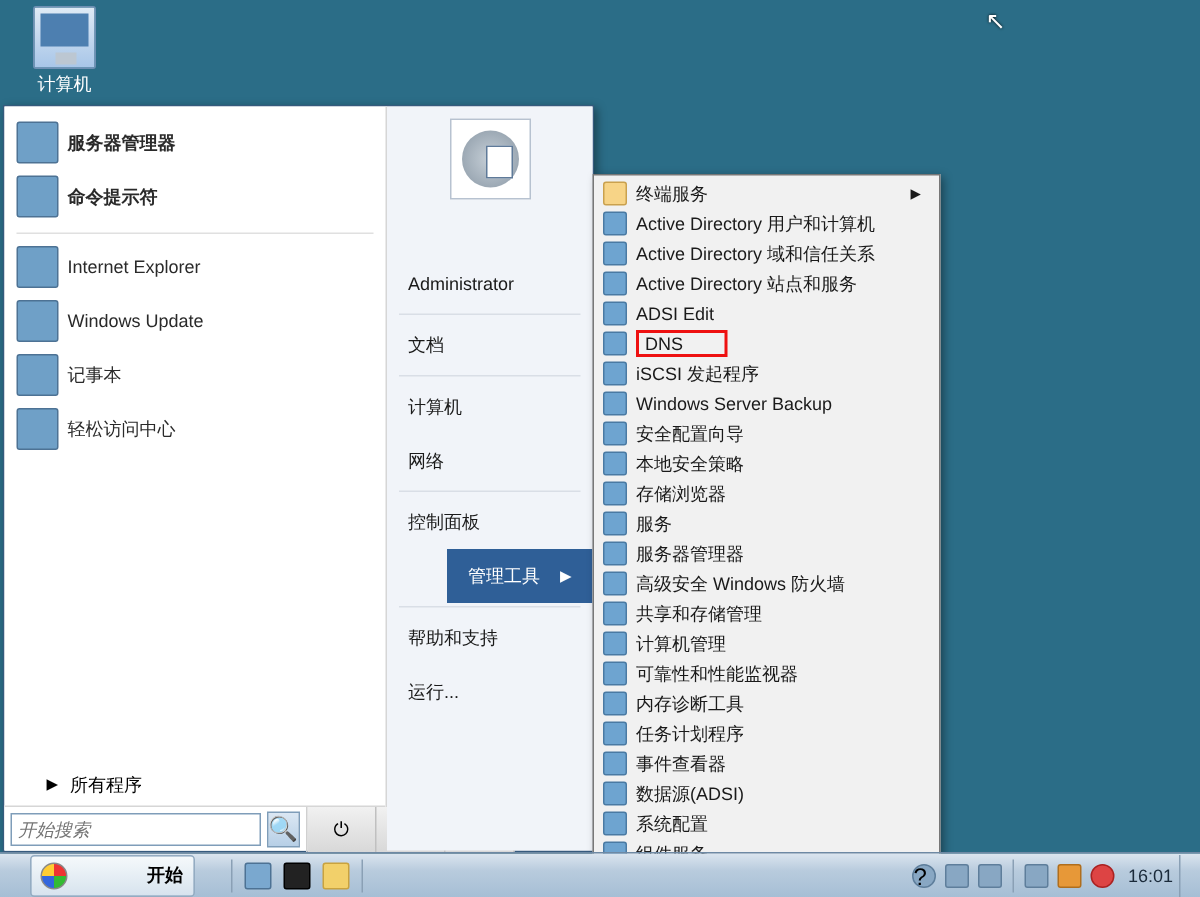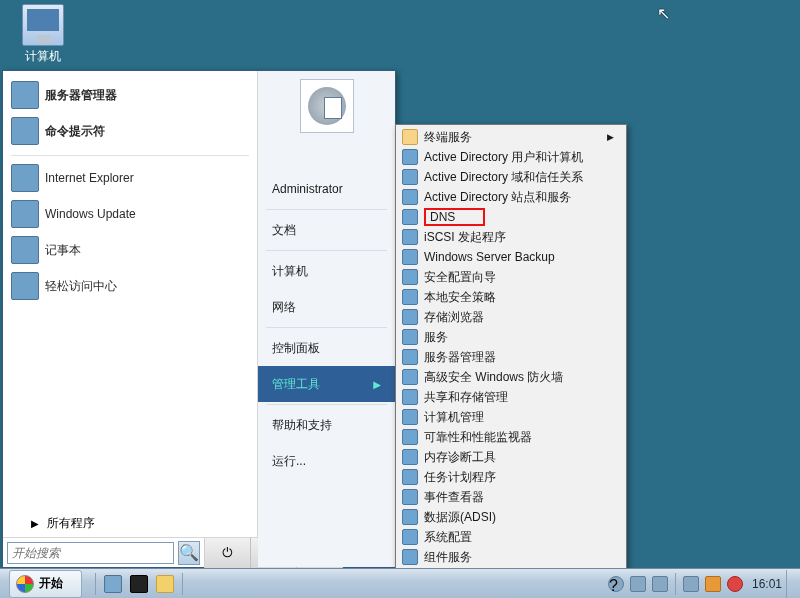--- a/index.html
+++ b/index.html
@@ -30,36 +30,36 @@
 .sm-search-btn { width:28px; height:24px; background:linear-gradient(#dbe7f3,#b7cfe6); border:1px solid #7f9db9; margin-right:4px; display:flex; align-items:center; justify-content:center; }
 .sm-bottom-icons { display:flex; border-left:1px solid #d0d0d0; background:linear-gradient(#f1f1f1,#d8d8d8); }
 .sm-bot-btn { width:46px; height:30px; border-right:1px solid #c0c0c0; display:flex; align-items:center; justify-content:center; font-size:13px; }
 .sm-bot-btn .tri-r { font-size:10px; }
 
 .sm-right { flex:1; background:#f1f4f9; padding-top:100px; position:relative; }
 .sm-avatar { position:absolute; top:8px; left:50%; transform:translateX(-50%); width:54px; height:54px; border:1px solid #b7c2d0; background:#fff; display:flex; align-items:center; justify-content:center; }
 .sm-avatar .gear { width:38px; height:38px; border-radius:50%; background:radial-gradient(#c7d0d8,#8a98a5); position:relative; }
 .sm-avatar .gear:after { content:""; position:absolute; top:10px; left:16px; width:16px; height:20px; background:#fff; border:1px solid #5f7a99; }
 .sm-r-item { height:36px; display:flex; align-items:center; padding:0 14px; font-size:12px; color:#1a1a1a; }
-.sm-r-item.sel { background:#2f5f97; color:#5eead4; }
+.sm-r-item.sel { background:#2f5f97; color:#ffffff;margin-left:40px; }
 .sm-r-item.sel .arrow { margin-left:auto; font-size:10px; }
 .sm-r-item .arrow { margin-left:auto; font-size:10px; }
 .sm-r-sep { height:1px; background:#d9dee6; margin:2px 8px; }
 
 
-.submenu { position:absolute; left:395px; bottom:28px; width:232px; background:#f1f1f1; border:1px solid #777; box-shadow:2px 2px 6px rgba(0,0,0,.4); padding:2px;text-align:right; }
+.submenu { position:absolute; left:395px; bottom:16px; width:232px; background:#f1f1f1; border:1px solid #777; box-shadow:2px 2px 6px rgba(0,0,0,.4); padding:2px;text-align:right; }
 .sub-item { display:flex; align-items:center; height:20px; padding:0 10px 0 4px; font-size:12px; color:#1a1a1a; cursor:default; white-space:nowrap; }
 .sub-item .si-ico { width:16px; height:16px; margin-right:6px; flex-shrink:0; border-radius:2px; background:#6ea4d0; border:1px solid #4a7aa3; }
 .sub-item .si-ico.folder { background:#f7d487; border-color:#caa14e; }
 .sub-item .arrow { margin-left:auto; font-size:9px; }
 .sub-item.boxed .lbl-wrap { border:2px solid #e11; padding:0 28px 0 4px; height:18px; display:inline-flex; align-items:center; }
 
 
 .taskbar { position:absolute; left:0; right:0; bottom:0; height:30px; background:linear-gradient(#dbe5ef,#b8cbdd 40%,#a6bed5); border-top:1px solid #6e89a4; display:flex; align-items:center; }
-.start-btn { height:28px; padding:0 18px 0 6px; margin:0 9px; display:flex; align-items:center; background:linear-gradient(#f5f9fb,#d7e3ee); border:1px solid #94acc2; border-radius:3px; font-size:12px; font-weight:bold; }
+.start-btn { height:28px; padding:0 7px 0 6px; margin:0 20px; display:flex; align-items:center; background:linear-gradient(#f5f9fb,#d7e3ee); border:1px solid #94acc2; border-radius:3px; font-size:12px; font-weight:bold;gap:48px; }
 .start-orb { width:18px; height:18px; border-radius:50%; margin-right:5px; background:conic-gradient(#e33 0 25%,#3b3 0 50%,#36d 0 75%,#fc3 0); border:1px solid #888; }
 .tb-sep { width:1px; height:22px; background:#8aa0b5; margin:0 4px; }
 .tb-qlaunch { display:flex; }
 .tb-ql-btn { width:26px; height:24px; display:flex; align-items:center; justify-content:center; }
 .tb-ql-btn .qi { width:18px; height:18px; background:#7aa8cf; border:1px solid #4d7294; border-radius:2px; }
 .tray { margin-left:auto; display:flex; align-items:center; padding:0 6px; }
 .tray-ico { width:16px; height:16px; margin:0 3px; border-radius:2px; background:#88a7c3; border:1px solid #5e7e9b; }
 .tray-ico.warn { background:#e79838; border-color:#b06e1d; }
 .tray-ico.red { background:#d44; border-radius:50%; border-color:#a22; }
 .tray-clock { font-size:12px; margin-left:6px; color:#1a2a3a; }
@@ -180,20 +180,24 @@
       <span>Active Directory 用户和计算机</span>
     </div>
     <div class="sub-item">
       <div class="si-ico"></div>
       <span>Active Directory 域和信任关系</span>
     </div>
     <div class="sub-item">
       <div class="si-ico"></div>
       <span>Active Directory 站点和服务</span>
     </div>
+    <div class="sub-item">
+      <div class="si-ico"></div>
+      <span>ADSI Edit</span>
+    </div>
     <div class="sub-item boxed">
       <div class="si-ico"></div>
       <span class="lbl-wrap">
         <span>DNS</span>
       </span>
     </div>
     <div class="sub-item">
       <div class="si-ico"></div>
       <span>iSCSI 发起程序</span>
     </div>

